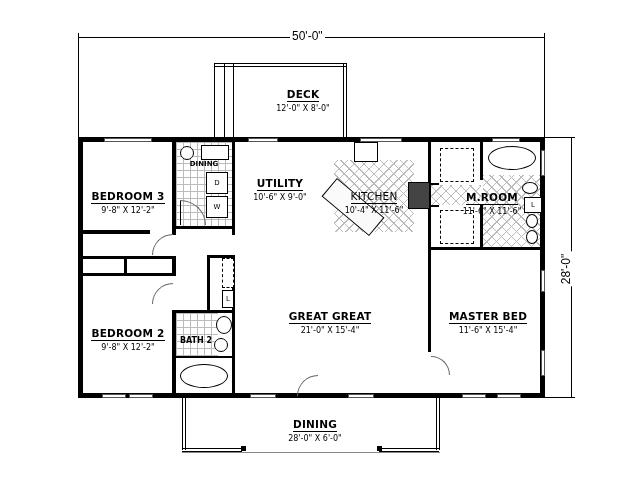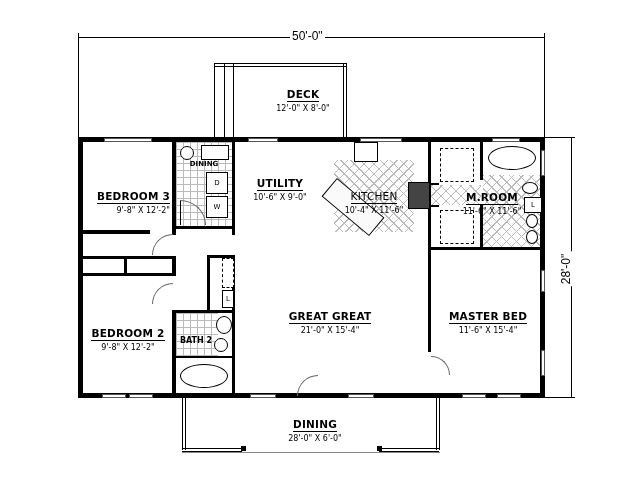--- a/index.html
+++ b/index.html
@@ -105,21 +105,21 @@
 
   <div class="wall" style="left:428px;top:247px;width:3px;height:105px;"></div>
 
   <div class="wall" style="left:480px;top:140px;width:3px;height:40px;"></div>
   <div class="wall" style="left:480px;top:205px;width:3px;height:45px;"></div>
   <div class="wall" style="left:431px;top:183px;width:8px;height:2px;"></div>
   <div class="wall" style="left:431px;top:205px;width:8px;height:2px;"></div>
 </div>
 
 <div>
-  <div class="label" style="left:86px;top:185px;width:84px;text-align:right;">
+  <div class="label" style="left:86px;top:185px;width:84px;">
     <span class="room-name">BEDROOM 3</span>
     <span class="room-dim">9'-8" X 12'-2"</span>
   </div>
   <div class="door-arc" style="left:152px;top:234px;width:20px;height:20px;border-radius:100% 0 0 0;border-right:none;border-bottom:none;"></div>
 </div>
 
 <div>
   <div class="tile" style="left:176px;top:142px;width:56px;height:84px;"></div>
   <div class="fixture" style="left:180px;top:146px;width:12px;height:12px;border-radius:50%;"></div>
   <div class="fixture" style="left:201px;top:145px;width:26px;height:13px;"></div>

